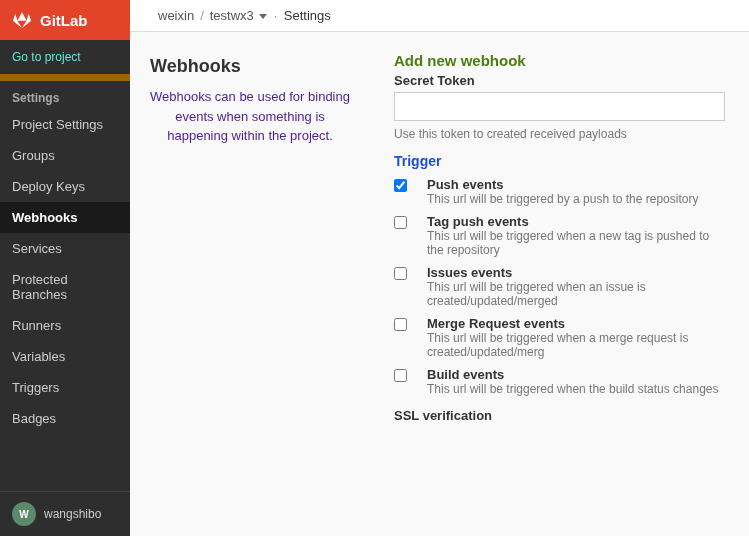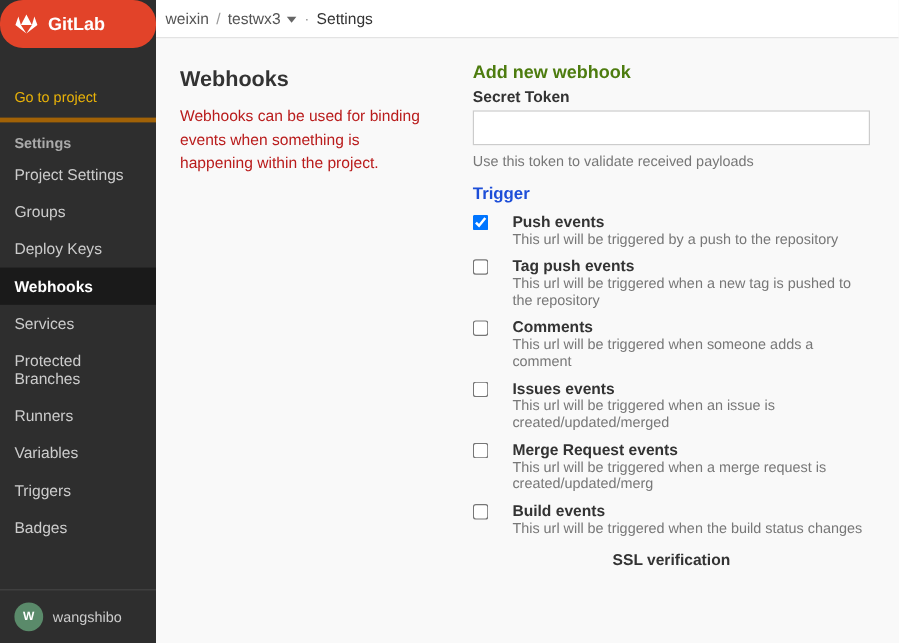--- a/index.html
+++ b/index.html
@@ -18,30 +18,28 @@
     }
     .sidebar-logo {
       background: #e24329;
       display: flex;
       align-items: center;
       padding: 10px 12px;
       gap: 8px;
       color: white;
       font-weight: bold;
       font-size: 15px;
-      border-radius: 19px;
     }
     .sidebar-logo svg { width: 20px; height: 20px; }
     .sidebar-go-to-project {
       padding: 10px 12px;
-      color: #eab308;
+      color: #5eead4;
       font-size: 12px;
-      border-bottom: 4px solid #a16207;
+      border-bottom: 7px solid #a16207;
       cursor: pointer;
-      margin-top: 24px;
     }
     .sidebar-section-label {
       padding: 10px 12px 4px 12px;
       color: #aaa;
       font-size: 12px;
       font-weight: bold;
     }
     .sidebar-item {
       padding: 8px 12px;
       color: #ccc;
@@ -72,21 +70,21 @@
       flex: 1;
       display: flex;
       flex-direction: column;
       overflow: hidden;
     }
 
     
     .breadcrumb-bar {
       background: white;
       border-bottom: 1px solid #ddd;
-      padding: 8px 8px;
+      padding: 8px 28px;
       display: flex;
       align-items: center;
       gap: 6px;
       font-size: 13px;
       color: #555;
     }
     .breadcrumb-bar a { color: #555; text-decoration: none; }
     .breadcrumb-sep { color: #999; }
     .breadcrumb-settings { color: #333; font-weight: normal; }
     .dropdown-arrow {
@@ -115,22 +113,23 @@
       flex-shrink: 0;
     }
     .section-title {
       font-size: 18px;
       font-weight: bold;
       color: #333;
       margin-bottom: 10px;
     }
     .section-desc {
       font-size: 13px;
-      color: #b91c1c;
+      color: #4c1d95;
       line-height: 1.5;
+      text-align: center;
     }
 
     
     .right-section {
       flex: 1;
       padding: 20px 24px;
       overflow-y: auto;
     }
     .form-title {
       font-size: 15px;
@@ -200,21 +199,20 @@
     }
     .ssl-section {
       margin-top: 12px;
       margin-bottom: 12px;
     }
     .ssl-title {
       font-size: 13px;
       font-weight: bold;
       color: #333;
       margin-bottom: 16px;
-      text-align: center;
     }
   </style>
 </head>
 <body>
 
 <div class="sidebar">
   <div class="sidebar-logo">
     <svg viewBox="0 0 24 24" fill="white">
       <path d="M12 21.5L6.5 13H1L12 21.5zM12 21.5L17.5 13H23L12 21.5zM1 13L4 4.5L6.5 13H1zM23 13L20 4.5L17.5 13H23zM6.5 13L12 2.5L17.5 13H6.5z"></path>
     </svg>
@@ -277,21 +275,21 @@
       <div class="section-title">Webhooks</div>
       <div class="section-desc">Webhooks can be used for binding events when something is happening within the project.</div>
     </div>
 
     <div class="right-section">
       <div class="form-title">Add new webhook</div>
 
 
       <label class="form-label">Secret Token</label>
       <input class="secret-input" type="text" value="" style="">
-      <div class="hint-text">Use this token to validate received payloads</div>
+      <div class="hint-text">Use this token to created received payloads</div>
 
       <div class="trigger-title">Trigger</div>
 
       
       <div class="trigger-item">
         <input type="checkbox" checked="" style="">
         <div class="trigger-text-block">
           <div class="trigger-label">Push events</div>
           <div class="trigger-desc">This url will be triggered by a push to the repository</div>
         </div>
@@ -300,27 +298,20 @@
       
       <div class="trigger-item">
         <input type="checkbox" style="">
         <div class="trigger-text-block">
           <div class="trigger-label">Tag push events</div>
           <div class="trigger-desc">This url will be triggered when a new tag is pushed to the repository</div>
         </div>
       </div>
 
       
-      <div class="trigger-item">
-        <input type="checkbox" style="">
-        <div class="trigger-text-block">
-          <div class="trigger-label">Comments</div>
-          <div class="trigger-desc">This url will be triggered when someone adds a comment</div>
-        </div>
-      </div>
 
       
       <div class="trigger-item">
         <input type="checkbox" style="">
         <div class="trigger-text-block">
           <div class="trigger-label">Issues events</div>
           <div class="trigger-desc">This url will be triggered when an issue is created/updated/merged</div>
         </div>
       </div>
 

